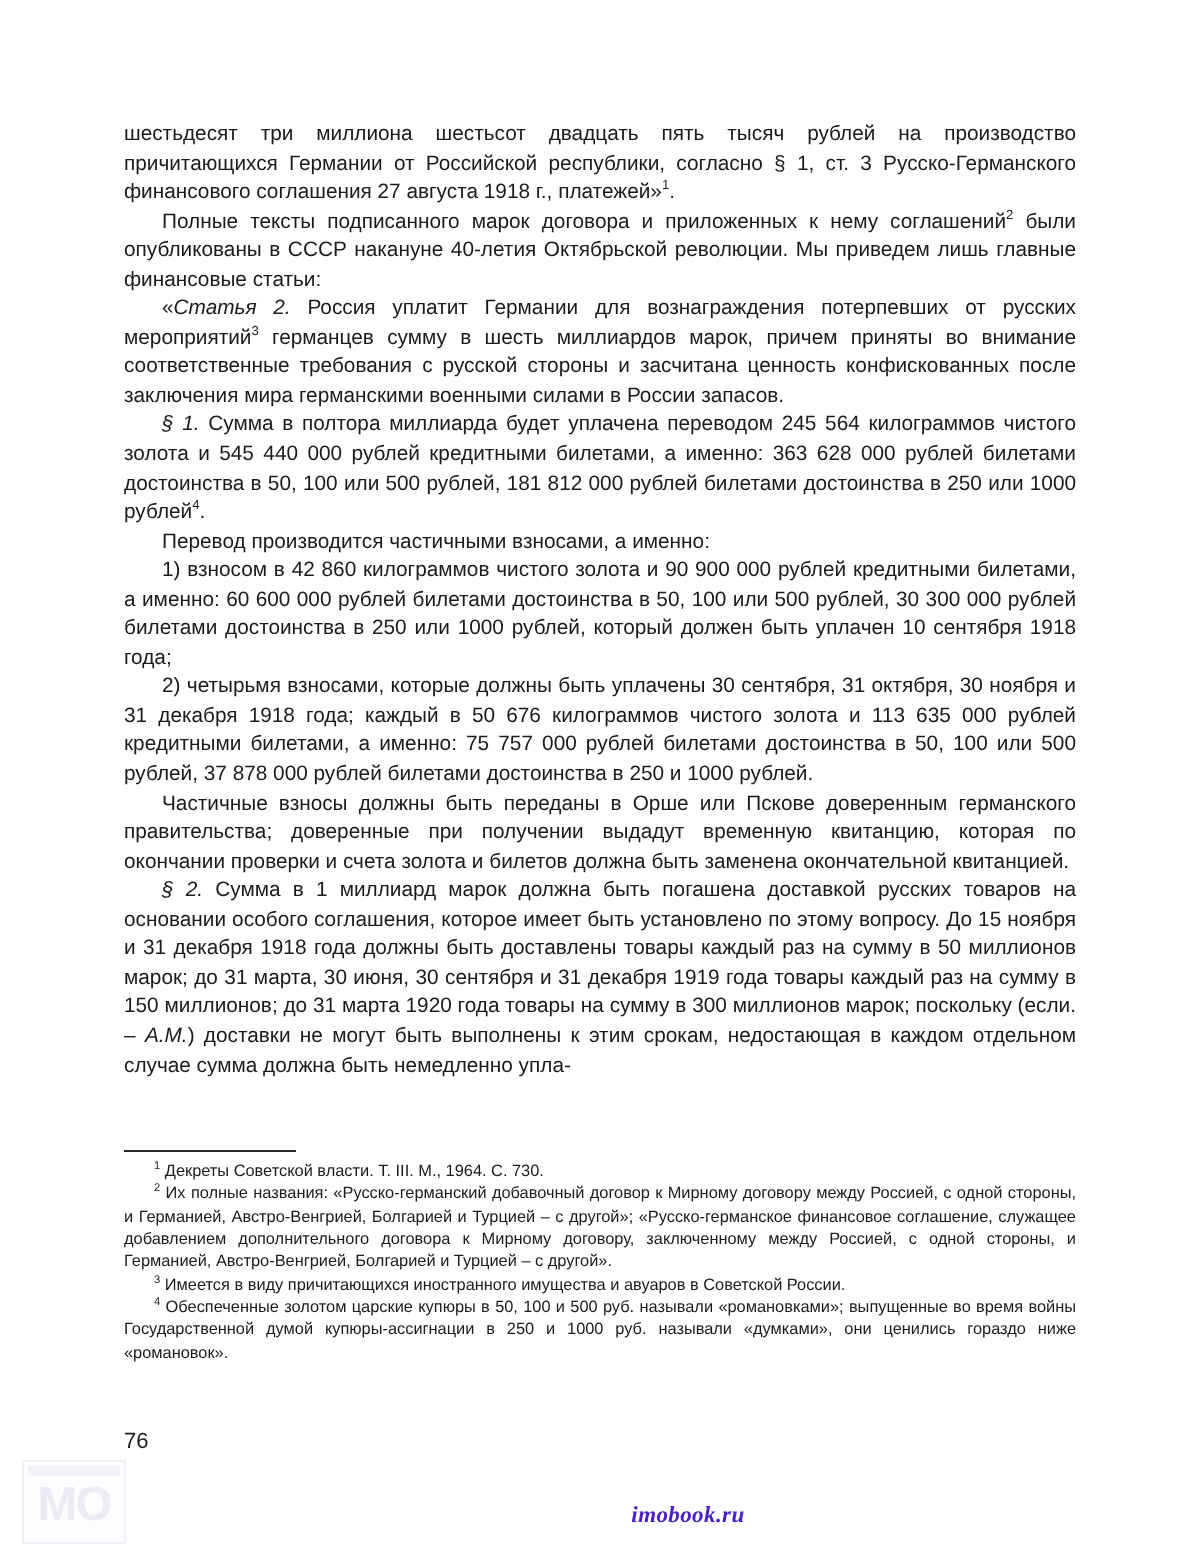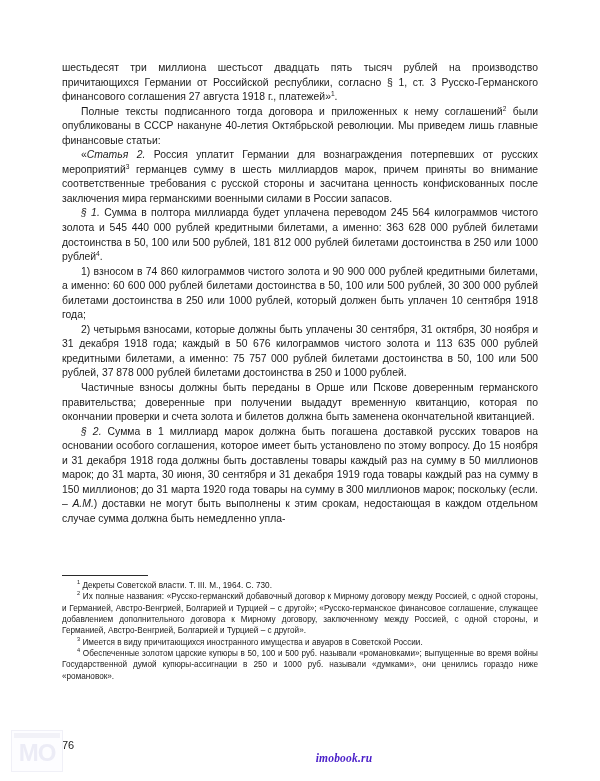--- a/index.html
+++ b/index.html
@@ -74,21 +74,20 @@
   }
 
   
   .folio {
     position: absolute;
     left: 62px;
     top: 715px;
     font-size: 11px;
     line-height: 13px;
     color: #1b1b1b;
-    margin-top: 24px;
   }
 
   
   .wm-logo {
     position: absolute;
     left: 11px;
     top: 730px;
     width: 54px;
     height: 44px;
   }
@@ -141,29 +140,30 @@
 </style>
 </head>
 <body>
 
 <div class="page">
 
   <div class="textblock">
 
     <p class="body noindent"><span>шестьдесят три миллиона шестьсот двадцать пять тысяч рублей на производство причитающихся Германии от Российской республики, согласно § 1, ст. 3 Русско-Германского финансового соглашения 27 августа 1918 г., платежей»</span><sup>1</sup>.</p>
 
-    <p class="body"><span>Полные тексты подписанного тогда договора и приложенных к нему соглашений</span><sup>2</sup><span> были опубликованы в СССР накануне 40-летия Октябрьской революции. Мы приведем лишь главные финансовые статьи:</span></p>
+    <p class="body"><span>Полные тексты подписанного марок договора и приложенных к нему соглашений</span><sup>2</sup><span> были опубликованы в СССР накануне 40-летия Октябрьской революции. Мы приведем лишь главные финансовые статьи:</span></p>
 
     <p class="body"><span>«</span><span class="bi">Статья 2.</span><span> Россия уплатит Германии для вознаграждения потерпевших от русских мероприятий</span><sup>3</sup><span> германцев сумму в шесть миллиардов марок, причем приняты во внимание соответственные требования с русской стороны и засчитана ценность конфискованных после заключения мира германскими военными силами в России запасов.</span></p>
 
 
     <p class="body"><span class="bi">§ 1.</span><span> Сумма в полтора миллиарда будет уплачена переводом 245 564 килограммов чистого золота и 545 440 000 рублей кредитными билетами, а именно: 363 628 000 рублей билетами достоинства в 50, 100 или 500 рублей, 181 812 000 рублей билетами достоинства в 250 или 1000 рублей</span><sup>4</sup><span>.</span></p>
 
+    <p class="body"><span>Перевод производится частичными взносами, а именно:</span></p>
 
-    <p class="body"><span>1) взносом в 74 860 килограммов чистого золота и 90 900 000 рублей кредитными билетами, а именно: 60 600 000 рублей билетами достоинства в 50, 100 или 500 рублей, 30 300 000 рублей билетами достоинства в 250 или 1000 рублей, который должен быть уплачен 10 сентября 1918 года;</span></p>
+    <p class="body"><span>1) взносом в 42 860 килограммов чистого золота и 90 900 000 рублей кредитными билетами, а именно: 60 600 000 рублей билетами достоинства в 50, 100 или 500 рублей, 30 300 000 рублей билетами достоинства в 250 или 1000 рублей, который должен быть уплачен 10 сентября 1918 года;</span></p>
 
     <p class="body"><span>2) четырьмя взносами, которые должны быть уплачены 30 сентября, 31 октября, 30 ноября и 31 декабря 1918 года; каждый в 50 676 килограммов чистого золота и 113 635 000 рублей кредитными билетами, а именно: 75 757 000 рублей билетами достоинства в 50, 100 или 500 рублей, 37 878 000 рублей билетами достоинства в 250 и 1000 рублей.</span></p>
 
     <p class="body"><span>Частичные взносы должны быть переданы в Орше или Пскове доверенным германского правительства; доверенные при получении выдадут временную квитанцию, которая по окончании проверки и счета золота и билетов должна быть заменена окончательной квитанцией.</span></p>
 
     <p class="body"><span class="bi">§ 2.</span><span> Сумма в 1 миллиард марок должна быть погашена доставкой русских товаров на основании особого соглашения, которое имеет быть установлено по этому вопросу. До 15 ноября и 31 декабря 1918 года должны быть доставлены товары каждый раз на сумму в 50 миллионов марок; до 31 марта, 30 июня, 30 сентября и 31 декабря 1919 года товары каждый раз на сумму в 150 миллионов; до 31 марта 1920 года товары на сумму в 300 миллионов марок; поскольку (если. – </span><span class="it">А.М.</span><span>) доставки не могут быть выполнены к этим срокам, недостающая в каждом отдельном случае сумма должна быть немедленно упла-</span></p>
 
   </div>
 
   <div class="footnotes">

